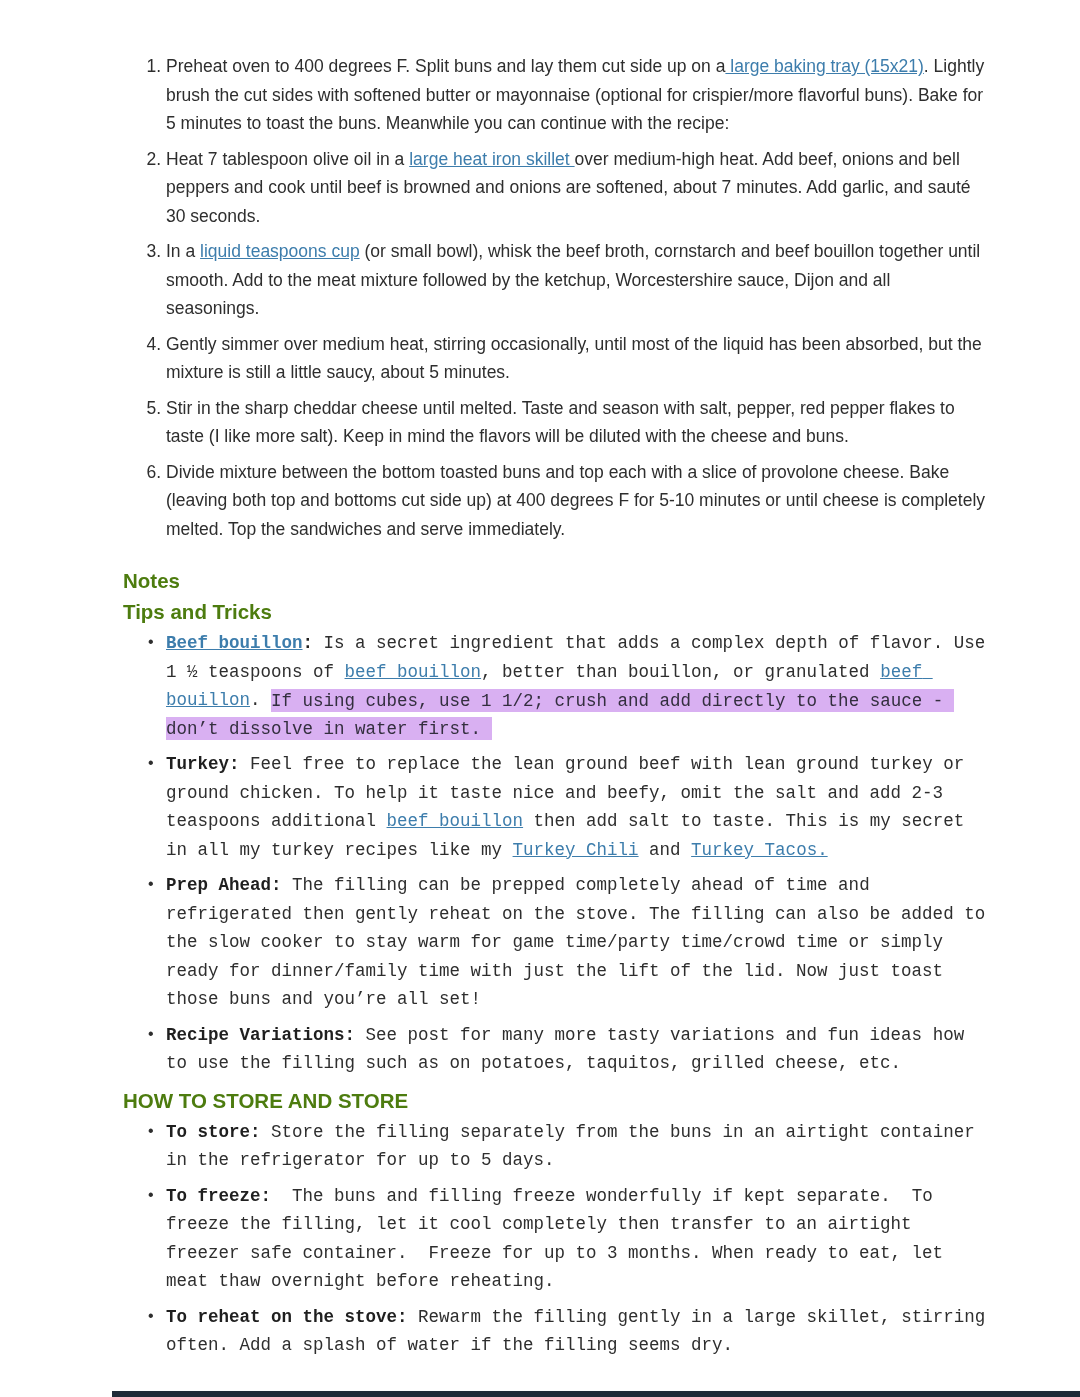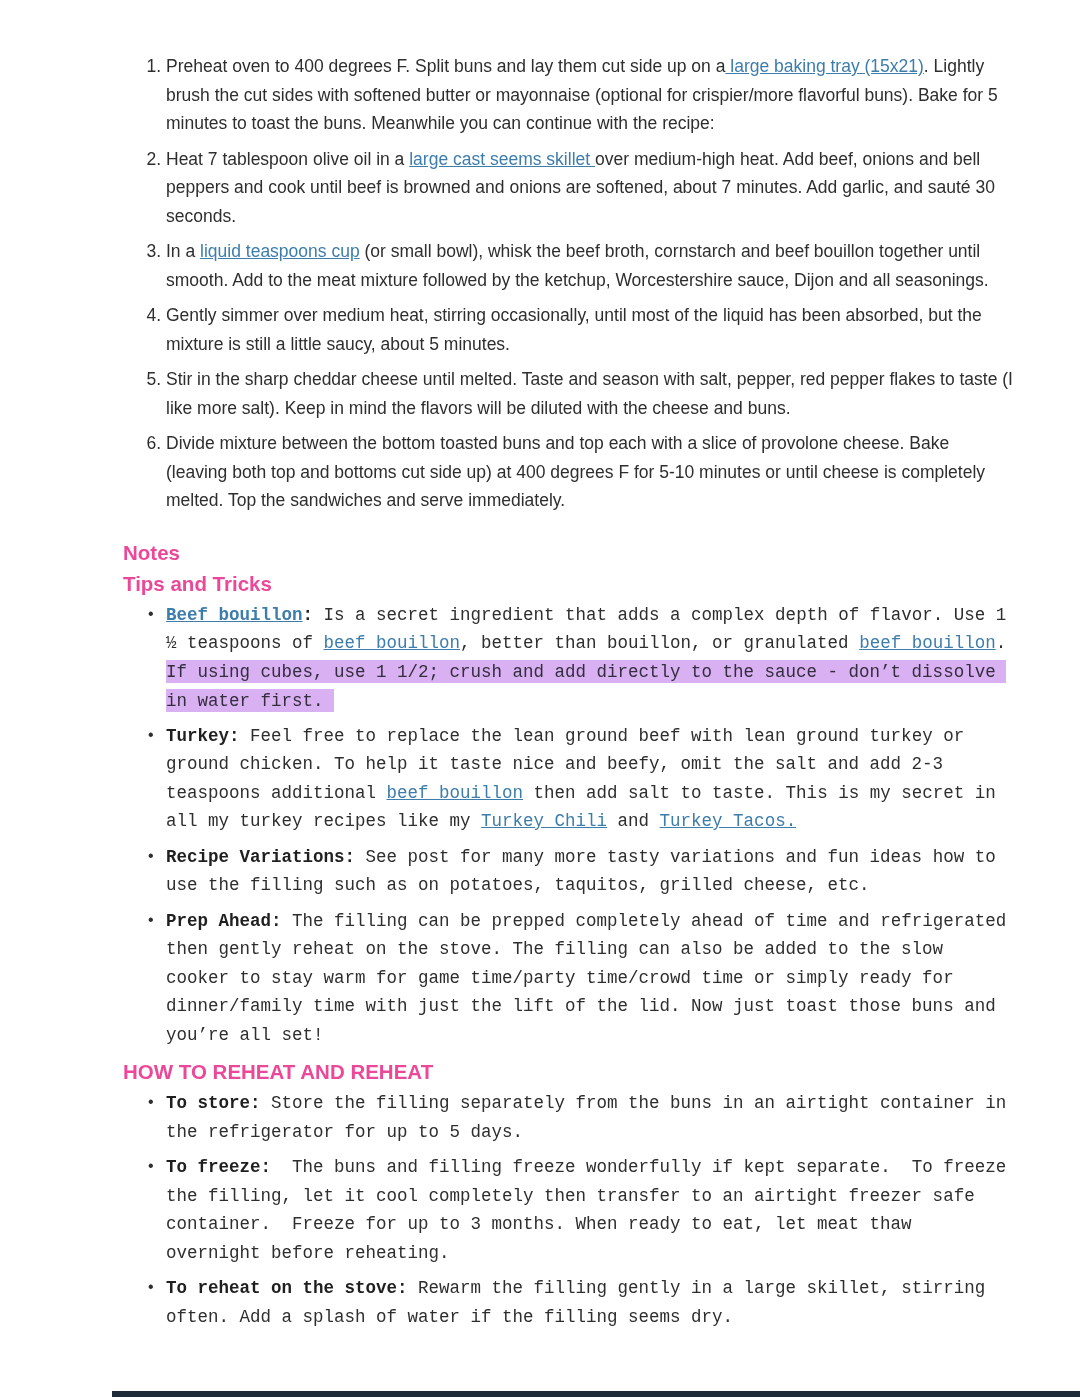--- a/index.html
+++ b/index.html
@@ -9,21 +9,21 @@
   }
   body {
     width: 1080px;
     height: 1397px;
     overflow: hidden;
     position: relative;
     font-family: "Liberation Sans", sans-serif;
     color: #2e2e2e;
   }
   .page {
-    padding: 52px 66px 0 123px;
+    padding: 52px 94px 0 123px;
     font-size: 17.5px;
     line-height: 28.5px;
   }
   ol.steps {
     margin: 0 0 22px 0;
     padding: 0 0 0 43px;
   }
   ol.steps > li {
     margin: 0 0 7px 0;
     white-space: pre-wrap;
@@ -45,21 +45,21 @@
     left: -20px;
     top: 0px;
     font-size: 16px;
     color: #2e2e2e;
   }
   h2 {
     margin: 0;
     font-size: 20.5px;
     line-height: 31px;
     font-weight: 700;
-    color: #ec4899;
+    color: #4d7c0f;
   }
   h2.h-notes { margin-top: 0; }
   .seg { color: #2e2e2e; }
   .bold { font-weight: 700; color: #1f1f1f; }
   .link {
     color: #3d7dac;
     text-decoration: underline;
     cursor: pointer;
   }
   .link.bold { color: #3d7dac; font-weight: 700; }
@@ -77,38 +77,38 @@
     background: #1f2b38;
   }
 </style>
 </head>
 <body>
 
 <div class="page">
 
   <ol class="steps" id="steps-list">
       <li><span class="seg">Preheat oven to 400 degrees F. Split buns and lay them cut side up on a</span><a class="seg link"> large baking tray (15x21)</a><span class="seg">. Lightly brush the cut sides with softened butter or mayonnaise (optional for crispier/more flavorful buns). Bake for 5 minutes to toast the buns. Meanwhile you can continue with the recipe:</span></li>
-      <li><span class="seg">Heat 7 tablespoon olive oil in a </span><a class="seg link">large cast seems skillet </a><span class="seg">over medium-high heat. Add beef, onions and bell peppers and cook until beef is browned and onions are softened, about 7 minutes. Add garlic, and sauté 30 seconds.</span></li>
+      <li><span class="seg">Heat 7 tablespoon olive oil in a </span><a class="seg link">large heat iron skillet </a><span class="seg">over medium-high heat. Add beef, onions and bell peppers and cook until beef is browned and onions are softened, about 7 minutes. Add garlic, and sauté 30 seconds.</span></li>
       <li><span class="seg">In a </span><a class="seg link">liquid teaspoons cup</a><span class="seg"> (or small bowl), whisk the beef broth, cornstarch and beef bouillon together until smooth. Add to the meat mixture followed by the ketchup, Worcestershire sauce, Dijon and all seasonings.</span></li>
       <li><span class="seg">Gently simmer over medium heat, stirring occasionally, until most of the liquid has been absorbed, but the mixture is still a little saucy, about 5 minutes.</span></li>
       <li><span class="seg">Stir in the sharp cheddar cheese until melted. Taste and season with salt, pepper, red pepper flakes to taste (I like more salt). Keep in mind the flavors will be diluted with the cheese and buns.</span></li>
       <li><span class="seg">Divide mixture between the bottom toasted buns and top each with a slice of provolone cheese. Bake (leaving both top and bottoms cut side up) at 400 degrees F for 5-10 minutes or until cheese is completely melted. Top the sandwiches and serve immediately.</span></li>
     </ol>
 
   <h2 class="h-notes">Notes</h2>
   <h2>Tips and Tricks</h2>
 
   <ul class="bullets" id="tips-list">
       <li><a class="seg link bold">Beef bouillon</a><span class="seg bold">:</span><span class="seg"> Is a secret ingredient that adds a complex depth of flavor. Use 1 ½ teaspoons of </span><a class="seg link">beef bouillon</a><span class="seg">, better than bouillon, or granulated </span><a class="seg link">beef bouillon</a><span class="seg">. </span><span class="seg highlight">If using cubes, use 1 1/2; crush and add directly to the sauce - don’t dissolve in water first. </span></li>
       <li><span class="seg bold">Turkey:</span><span class="seg"> Feel free to replace the lean ground beef with lean ground turkey or ground chicken. To help it taste nice and beefy, omit the salt and add 2-3 teaspoons additional </span><a class="seg link">beef bouillon</a><span class="seg"> then add salt to taste. This is my secret in all my turkey recipes like my </span><a class="seg link">Turkey Chili</a><span class="seg"> and </span><a class="seg link">Turkey Tacos.</a></li>
+      <li><span class="seg bold">Prep Ahead:</span><span class="seg"> The filling can be prepped completely ahead of time and refrigerated then gently reheat on the stove. The filling can also be added to the slow cooker to stay warm for game time/party time/crowd time or simply ready for dinner/family time with just the lift of the lid. Now just toast those buns and you’re all set!</span></li>
       <li><span class="seg bold">Recipe Variations:</span><span class="seg"> See post for many more tasty variations and fun ideas how to use the filling such as on potatoes, taquitos, grilled cheese, etc.</span></li>
-      <li><span class="seg bold">Prep Ahead:</span><span class="seg"> The filling can be prepped completely ahead of time and refrigerated then gently reheat on the stove. The filling can also be added to the slow cooker to stay warm for game time/party time/crowd time or simply ready for dinner/family time with just the lift of the lid. Now just toast those buns and you’re all set!</span></li>
     </ul>
 
-  <h2>HOW TO REHEAT AND REHEAT</h2>
+  <h2>HOW TO STORE AND STORE</h2>
 
   <ul class="bullets" id="store-list">
       <li><span class="seg bold">To store:</span><span class="seg"> Store the filling separately from the buns in an airtight container in the refrigerator for up to 5 days.</span></li>
       <li><span class="seg bold">To freeze:</span><span class="seg">  The buns and filling freeze wonderfully if kept separate.  To freeze the filling, let it cool completely then transfer to an airtight freezer safe container.  Freeze for up to 3 months. When ready to eat, let meat thaw overnight before reheating.</span></li>
       <li><span class="seg bold">To reheat on the stove:</span><span class="seg"> Rewarm the filling gently in a large skillet, stirring often. Add a splash of water if the filling seems dry.</span></li>
     </ul>
 
 </div>
 
 <div class="bottom-bar"></div>

